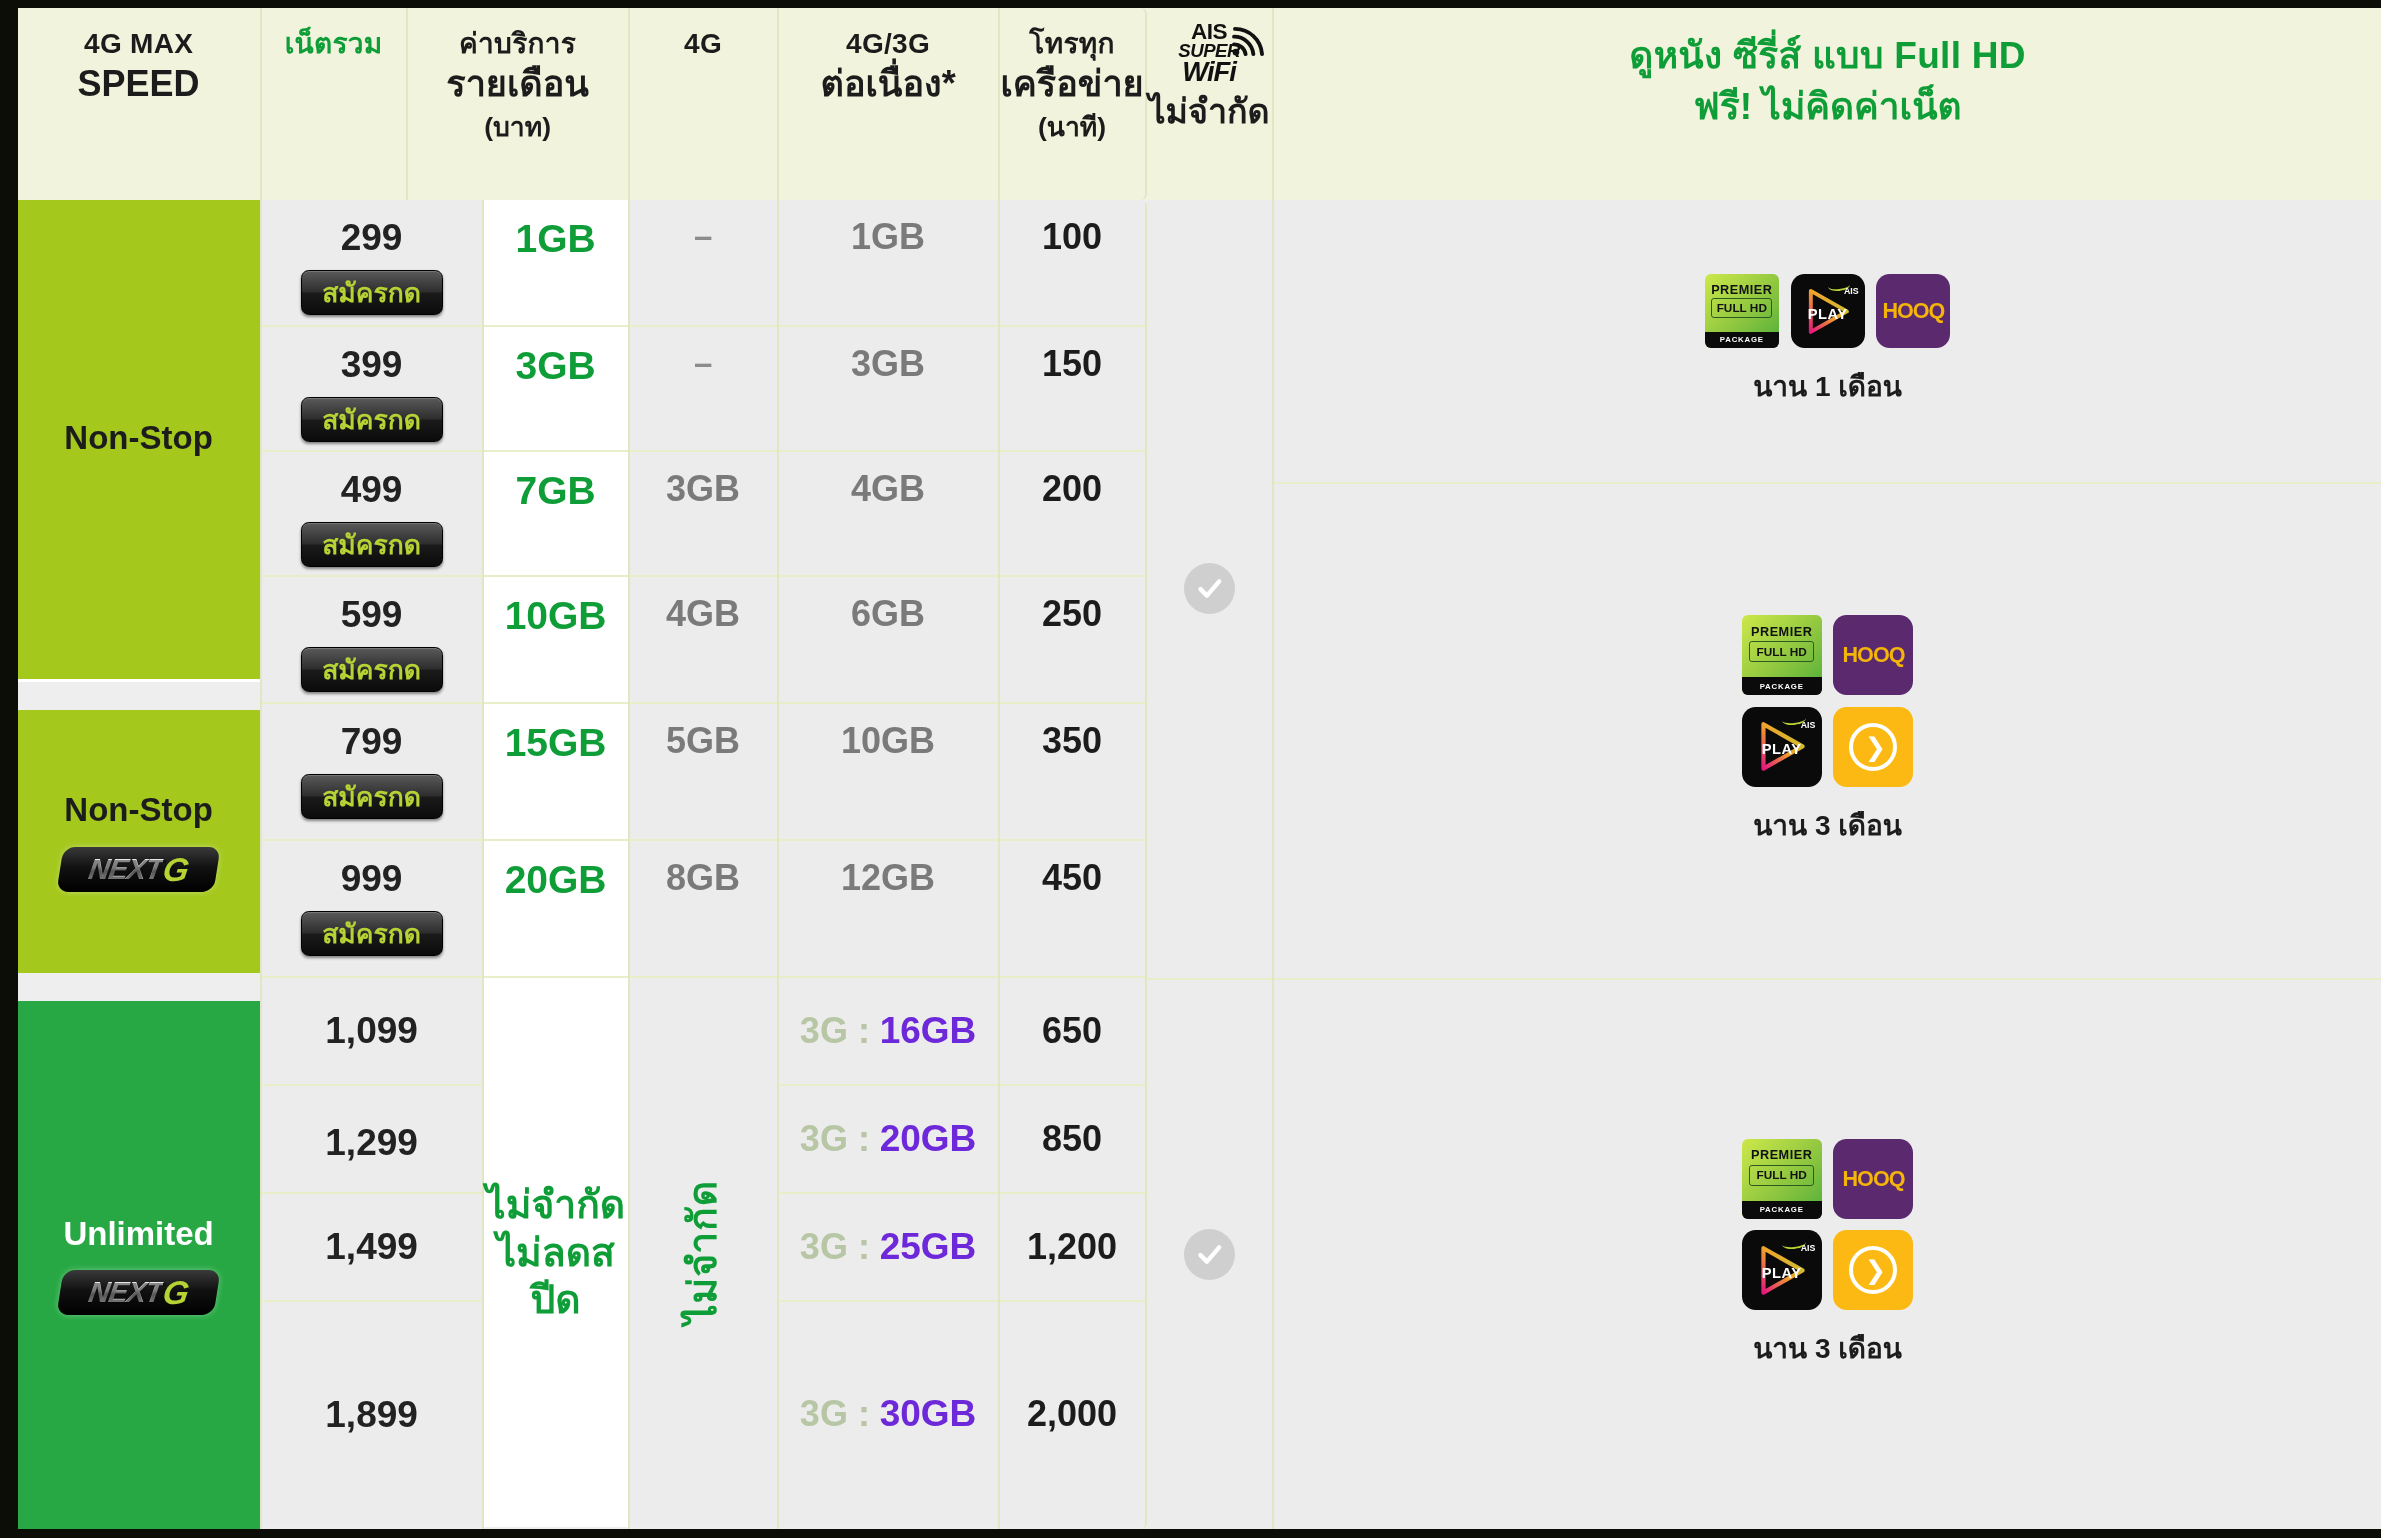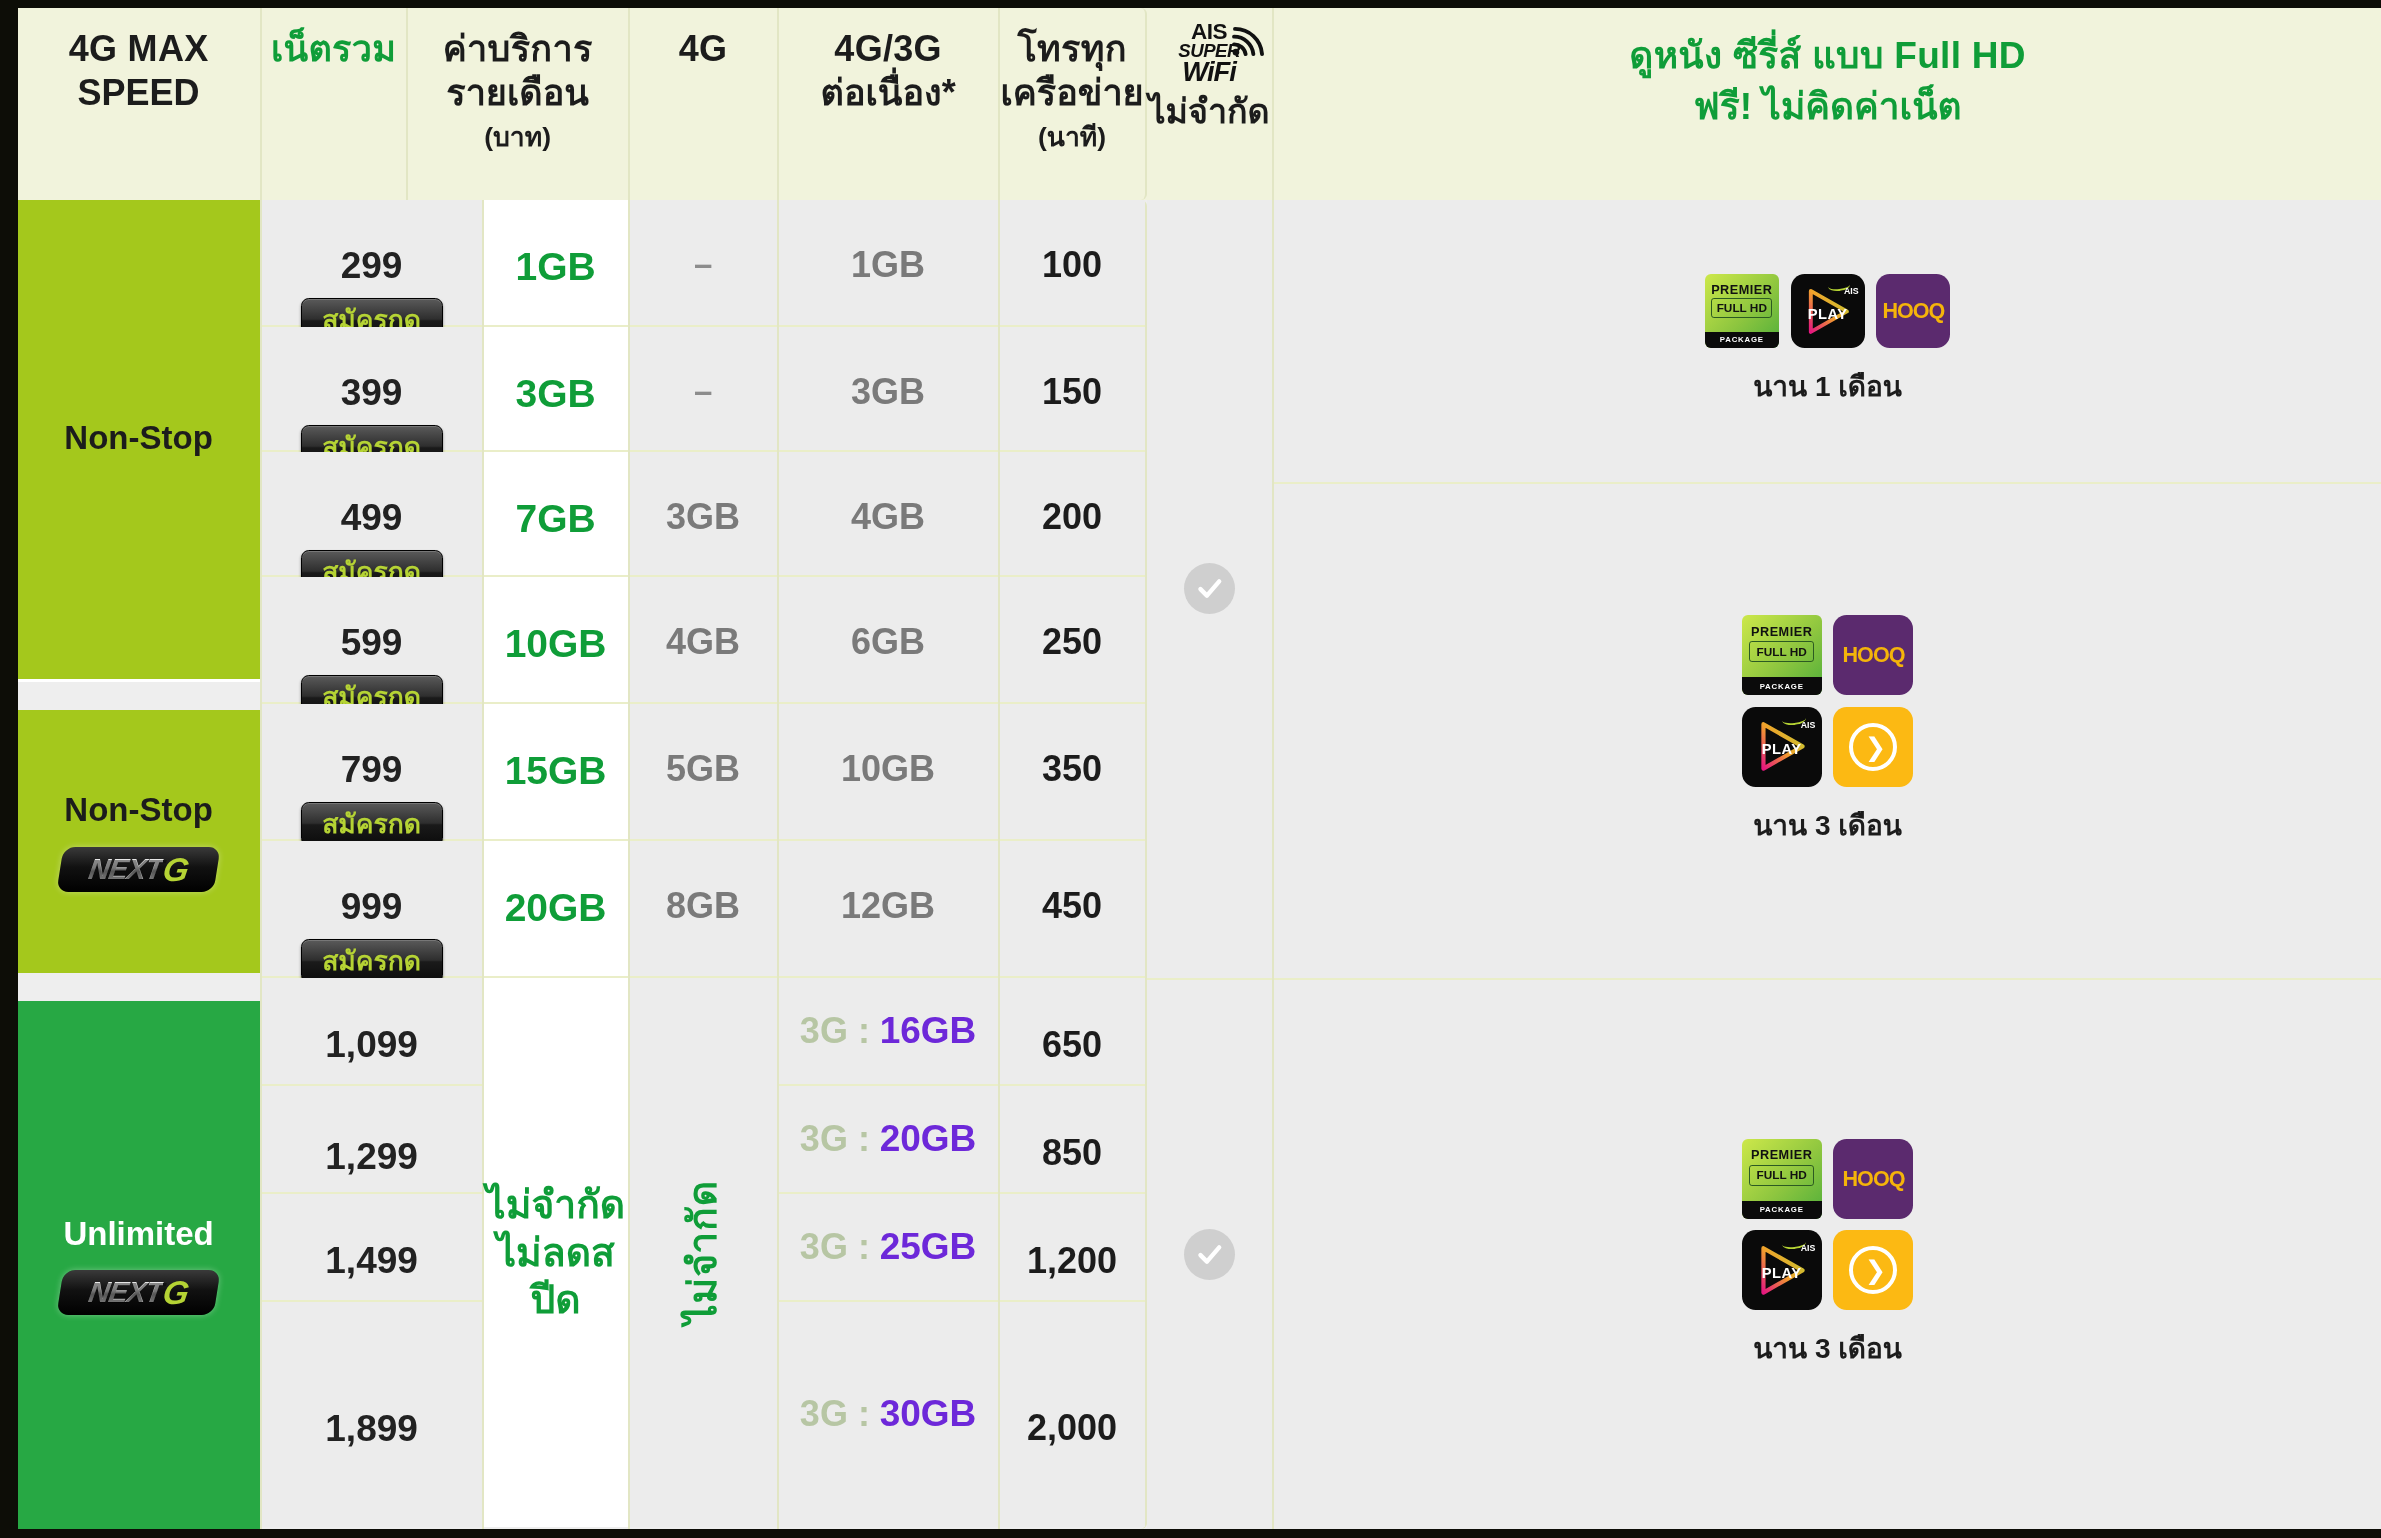--- a/index.html
+++ b/index.html
@@ -31,21 +31,21 @@
     flex-direction:column;
     align-items:center;
     justify-content:flex-start;
     padding-top:19.6px;
     text-align:center;
     color:#1c1c1c;
     font-weight:bold;
     line-height:1.22;
   }
   .th:last-child { border-right:none; }
-  .th .l1 { font-size:36px; letter-spacing:0.3px; }
+  .th .l1 { font-size:28px; letter-spacing:0.3px; }
   .th .l2 { font-size:36px; }
   .th .unit { font-size:26.5px; font-weight:bold; margin-top:5.9px; }
   .th.green .l1, .th.green .l2 { color:#0f9d38; }
 
   
   .c-plan   { width:244px; flex:0 0 244px; }
   .c-price  { width:222px; flex:0 0 222px; }
   .c-total  { width:146px; flex:0 0 146px; }
   .c-4g     { width:149px; flex:0 0 149px; }
   .c-43g    { width:221px; flex:0 0 221px; }
@@ -117,21 +117,21 @@
     align-items:center;
     justify-content:flex-start;
     padding-top:19.6px;
     font-weight:bold;
     color:#3a3a3a;
     font-size:36px;
     position:relative;
   }
   .cell.last { border-bottom:none; }
   .white { background:#ffffff; }
-  .cell .val { line-height:1;margin-top:28px; }
+  .cell .val { line-height:1; }
 
   .price-val { color:#222; font-size:37px; }
   .total-val { color:#0f9d38; font-size:39px; }
   .g4-val    { color:#7a7a7a; font-size:36px; }
   .g43-val   { color:#7a7a7a; font-size:36px; }
   .call-val  { color:#1c1c1c; font-size:36px; }
 
   .dash { color:#8c8c8c; font-size:33px; font-weight:bold; }
 
   

